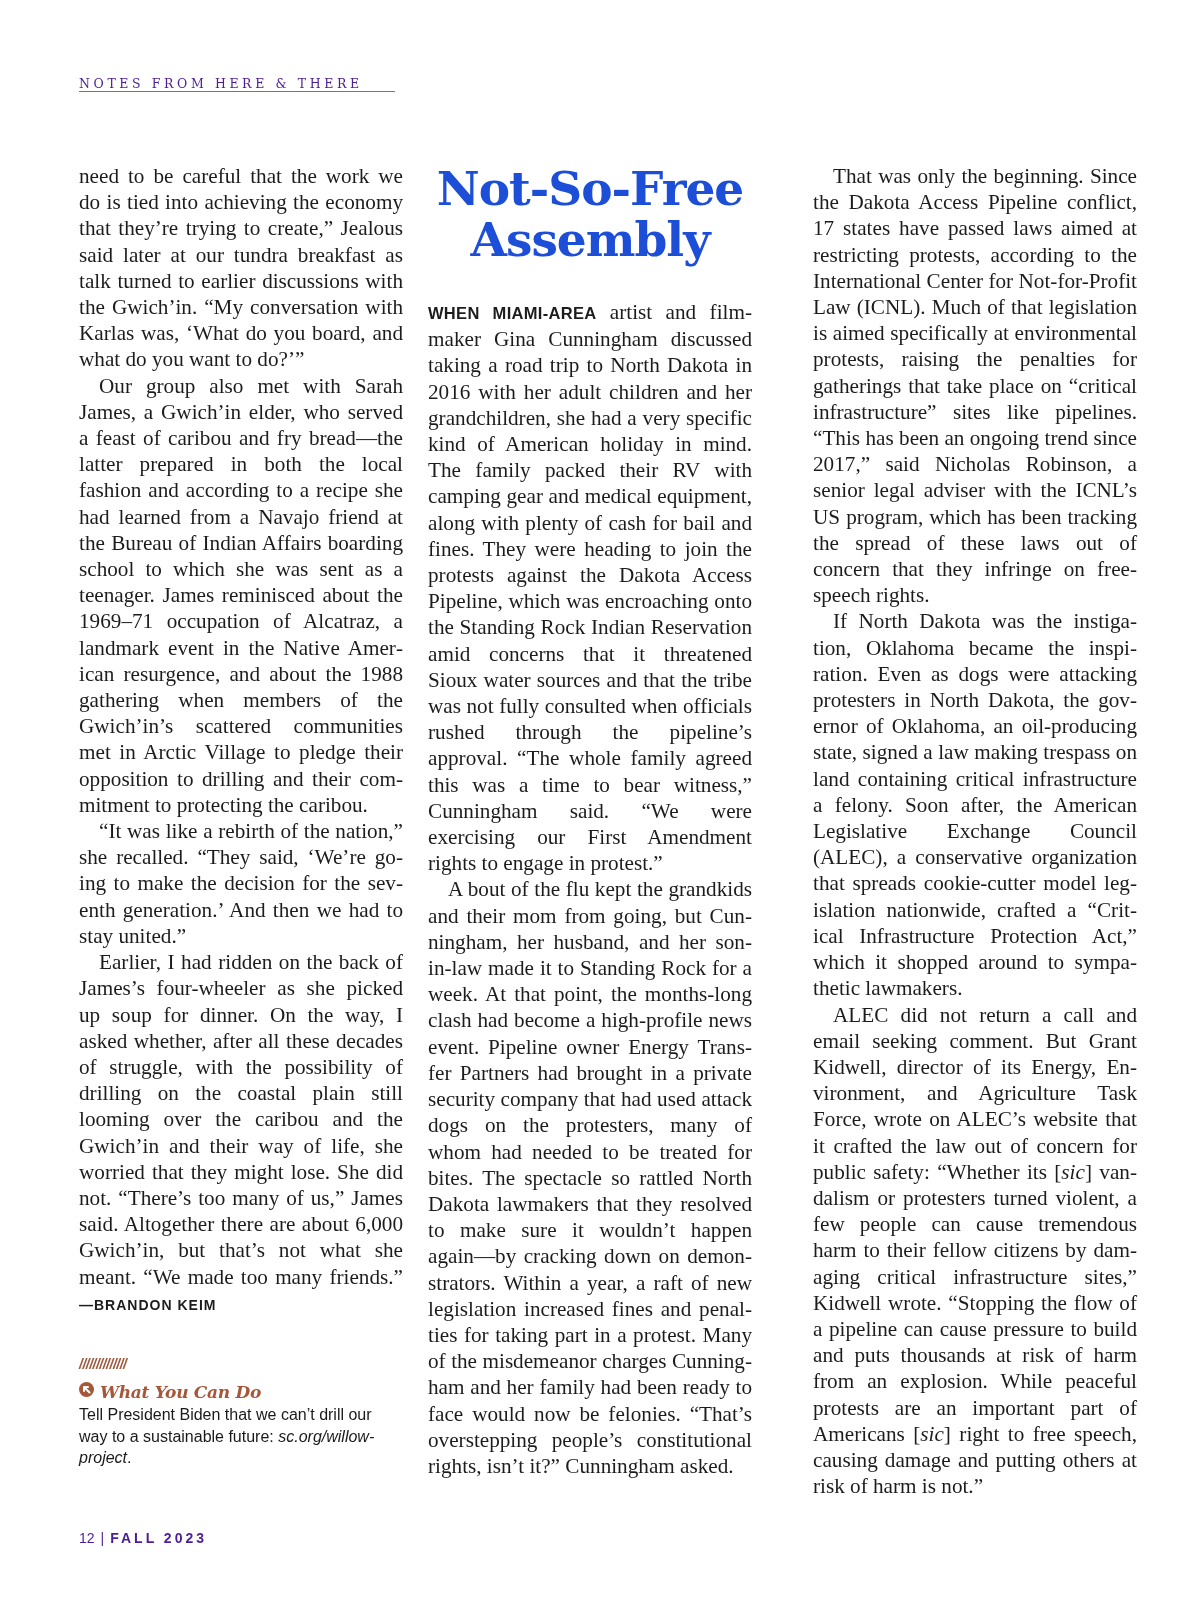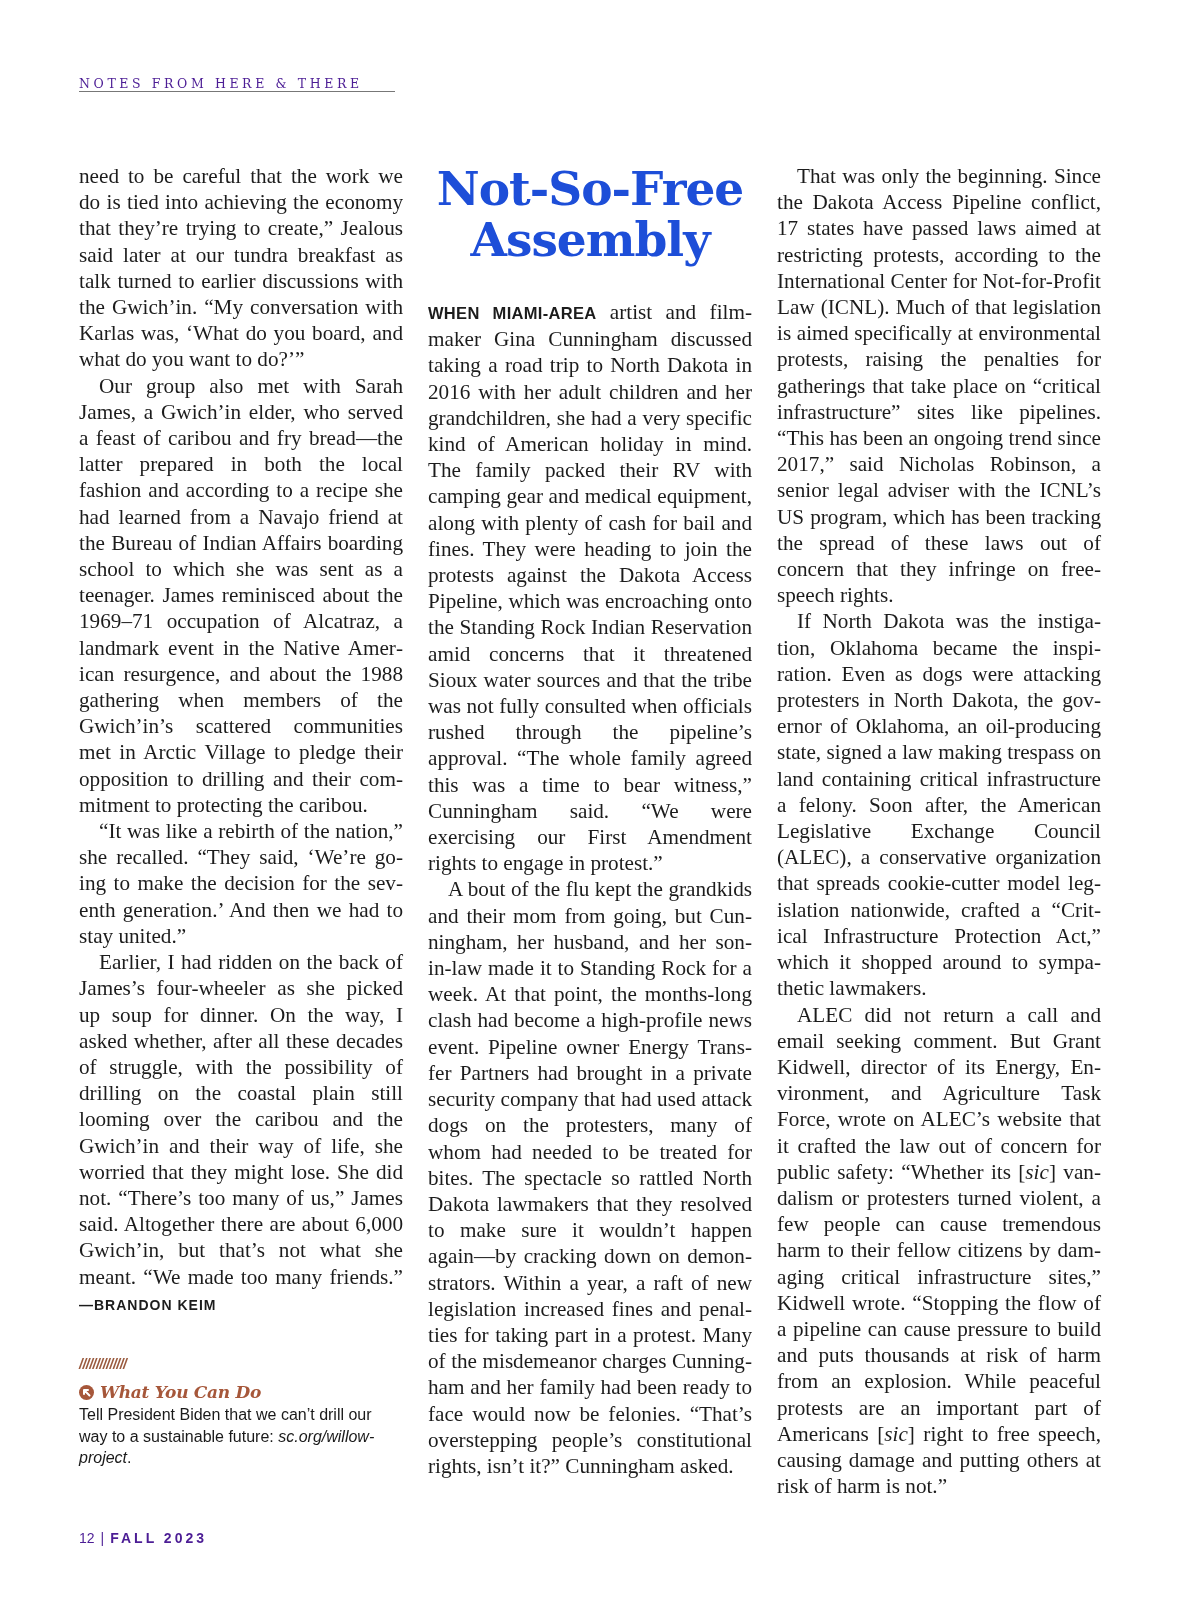--- a/index.html
+++ b/index.html
@@ -10,33 +10,33 @@
     color: #4c1d95; border-bottom: 1.5px solid #777;
     white-space: nowrap;
   }
   .col {
     position: absolute; top: 163px; width: 324px;
     font-family: "Liberation Serif", serif; font-size: 21.2px; line-height: 26.2px;
     color: #1c1c1c; text-align: justify; hyphens: manual;
   }
   .col1 { left: 79px; }
   .col2 { left: 428px; }
-  .col3 { left: 777px; }
+  .col3 { left: 813px; }
   .col p { margin: 0; text-indent: 20px; }
   .col p.noindent { text-indent: 0; }
   .headline {
     font-family: "DejaVu Serif", serif; font-weight: bold; font-size: 47px;
     line-height: 51px; text-align: center; color: #1d4ed8; letter-spacing: -1px;
     margin: 0 0 34px 0; text-indent: 0;
   }
   .lead-caps { font-family: "Liberation Sans", sans-serif; font-weight: bold; font-size: 16.5px; letter-spacing: 0.3px; }
   .byline { font-family: "Liberation Sans", sans-serif; font-weight: bold; font-size: 14px; letter-spacing: 1px; }
   .sidebar { position: absolute; left: 79px; top: 1356px; width: 300px; }
   .slashes { font-family: "Liberation Sans", sans-serif; font-style: italic; font-size: 14px; color: #9a5a3e; letter-spacing: -0.5px; font-weight: bold; }
-  .wycd-title { margin-top: 10px; display: flex; align-items: center; gap: 6px; }
+  .wycd-title { margin-top: 10px; display: flex; align-items: flex-start; gap: 6px; }
   .wycd-icon { width: 15px; height: 15px; border-radius: 50%; background: #a6573a; position: relative; flex: none; }
   .wycd-icon svg { position: absolute; left: 0; top: 0; }
   .wycd-label { font-family: "DejaVu Serif", serif; font-weight: bold; font-style: italic; font-size: 17px; color: #a6573a; letter-spacing: -0.3px; }
   .wycd-text { font-family: "Liberation Sans", sans-serif; font-size: 16px; line-height: 21.5px; color: #1a1a1a; margin-top: 2px; }
   .wycd-text .link { font-style: italic; }
   .folio { position: absolute; left: 79px; top: 1530px; font-family: Liberation Sans, sans-serif; font-size: 14px; color: #4c1d95; white-space: nowrap; }
   .folio .issue { font-weight: bold; letter-spacing: 3px; }
   .folio .sep { margin: 0 6px; }
   em { font-style: italic; }
 </style>

